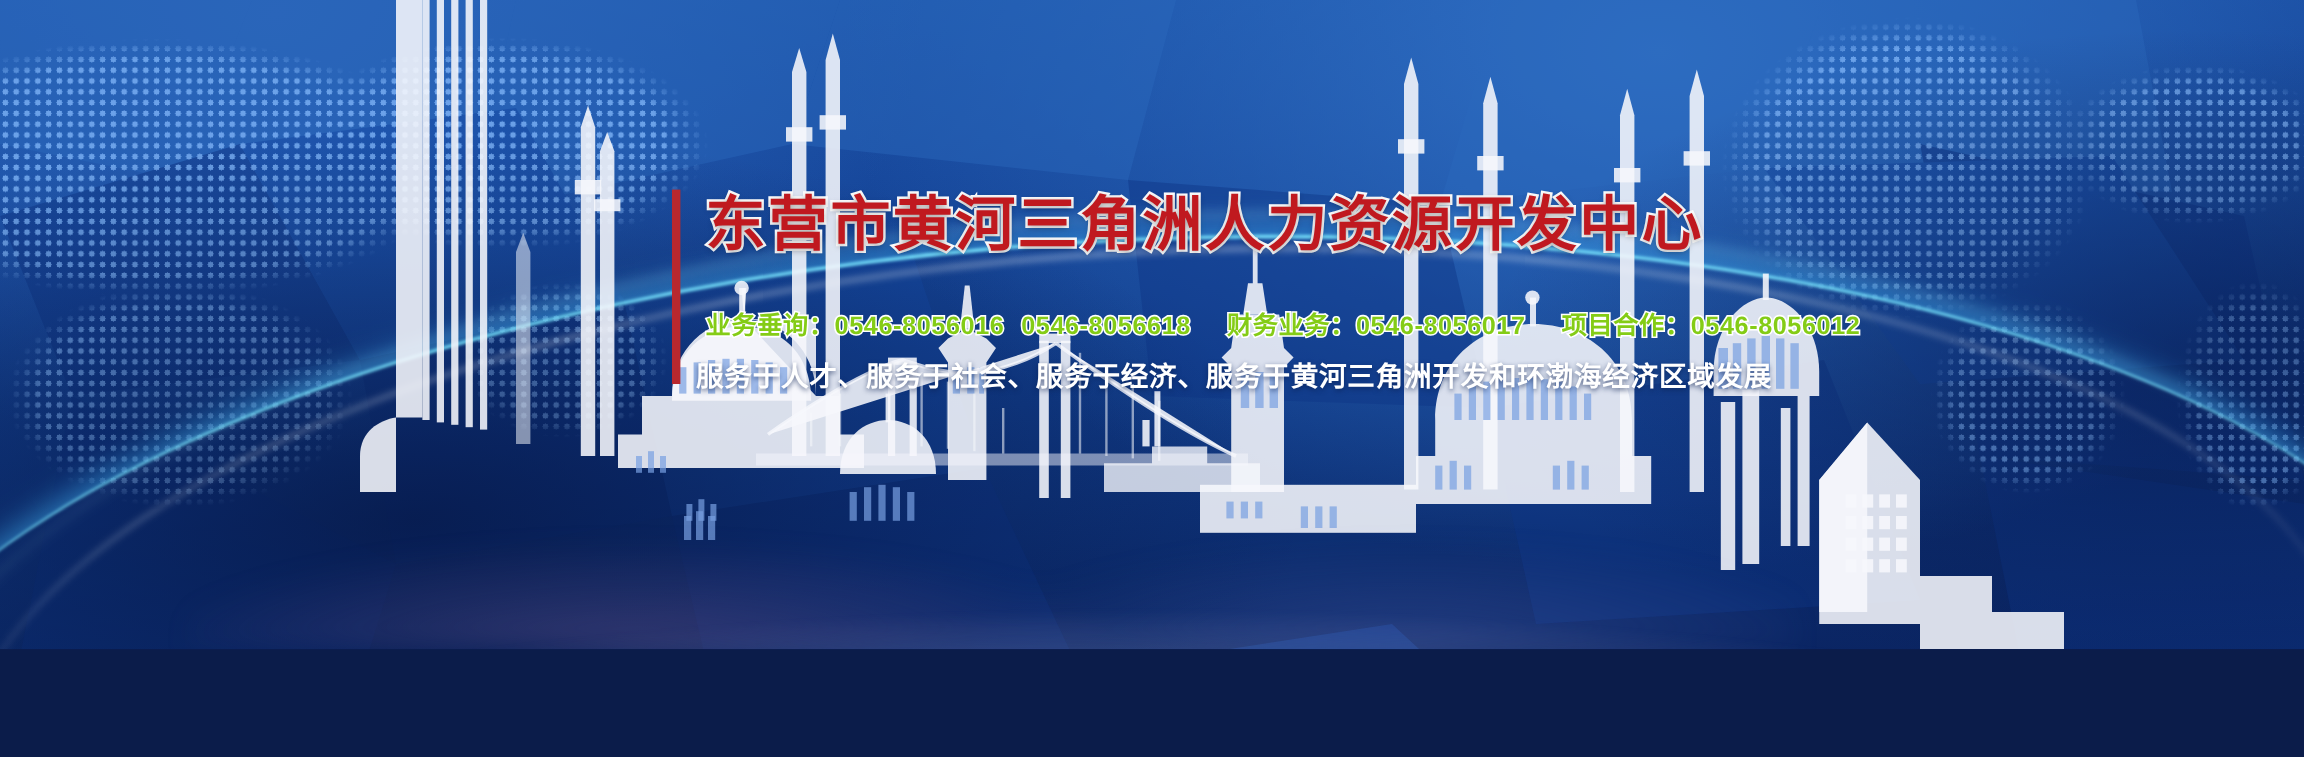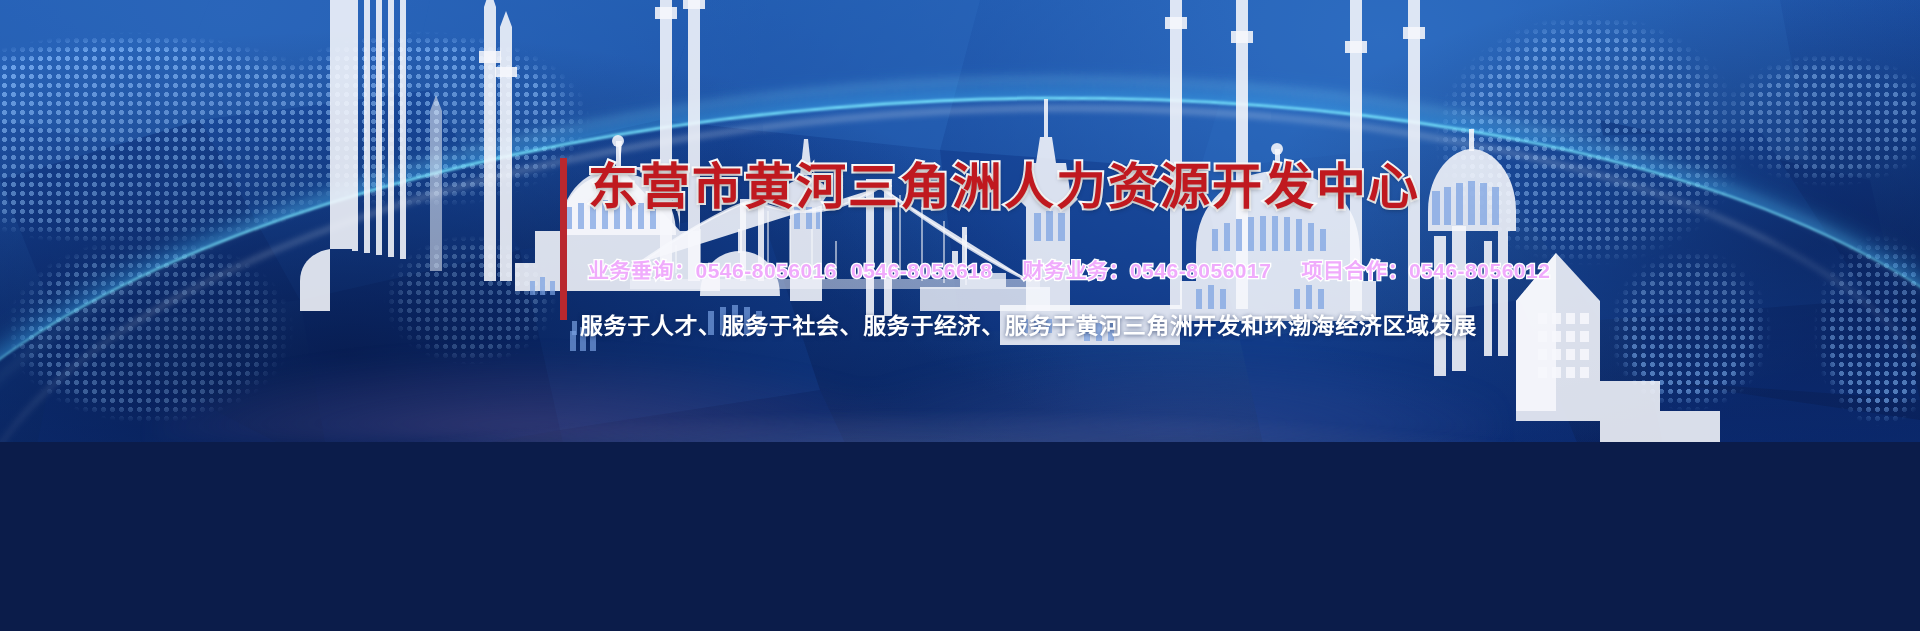--- a/index.html
+++ b/index.html
@@ -4,21 +4,21 @@
 <title>Banner</title>
 <style>
   html, body {
     margin: 0;
     padding: 0;
     background: #0b1c4a;
   }
   .banner {
     position: relative;
     width: 1920px;
-    height: 442px;
+    height: 541px;
     overflow: hidden;
     font-family: "Liberation Sans", "DejaVu Sans", sans-serif;
     background: #1342a0;
   }
 
   
   .layer { position: absolute; inset: 0; }
 
   
   .bg-base {
@@ -165,30 +165,30 @@
     white-space: nowrap;
     -webkit-text-stroke: 4px #ffffff;
     paint-order: stroke fill;
     text-shadow: 0 2px 5px rgba(0,0,0,.35);
   }
   .phones {
     margin: 30px 0 0 0;
     padding-left: 28px;
     font-size: 21px;
     font-weight: 700;
-    color: #f0abfc;
+    color: #84cc16;
     white-space: nowrap;
     -webkit-text-stroke: 2.6px #ffffff;
     paint-order: stroke fill;
     letter-spacing: .5px;
   }
   .phones .gap-sm { display: inline-block; width: 14px; }
   .phones .gap-lg { display: inline-block; width: 30px; }
   .tagline {
-    margin: 23px 0 0 0;
+    margin: 11px 0 0 0;
     padding-left: 20px;
     font-size: 23px;
     font-weight: 700;
     color: #ffffff;
     white-space: nowrap;
     letter-spacing: .6px;
     text-shadow: 0 1px 4px rgba(10,30,80,.65);
   }
 </style>
 </head>

